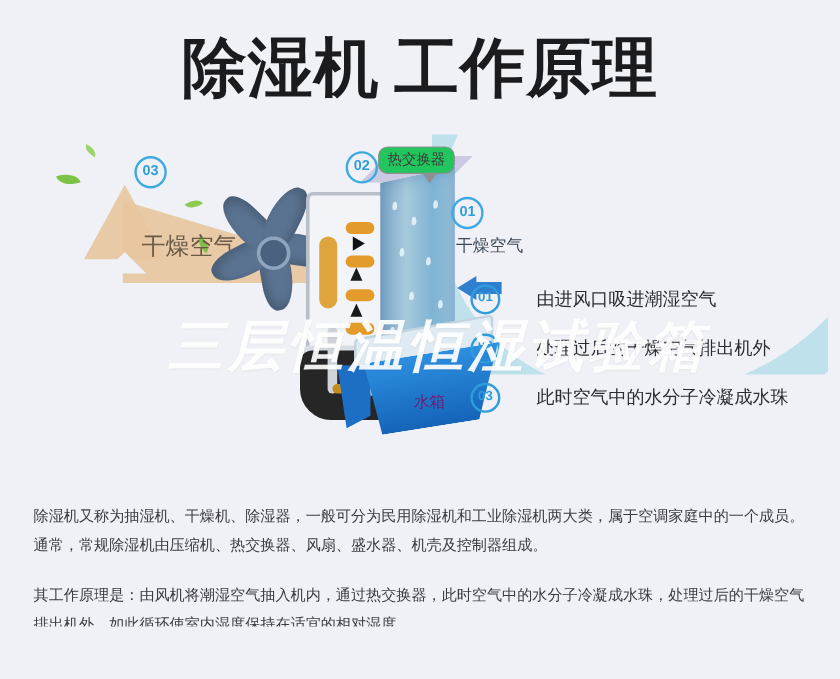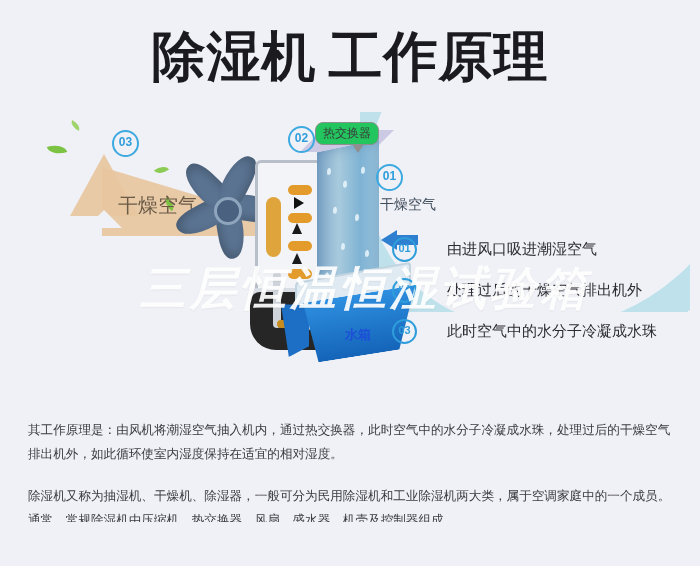--- a/index.html
+++ b/index.html
@@ -149,21 +149,21 @@
     background:linear-gradient(180deg,#2e8fe0 0%,#1464b8 100%);
     clip-path:polygon(0% 0%,100% 0%,86% 100%,14% 100%);
     transform:skewY(-9deg);
   }
   .tank-left{
     position:absolute;left:26px;top:160px;width:28px;height:54px;
     background:#1c6fc4;clip-path:polygon(0% 0%,100% 10%,100% 86%,28% 100%);
     transform:skewY(-9deg);
   }
   .lbl-tank{
-    position:absolute;left:90px;top:184px;font-size:13px;color:#1d4ed8;font-weight:bold;
+    position:absolute;left:90px;top:184px;font-size:13px;color:#701a75;font-weight:normal;
     font-family:"DejaVu Sans","Liberation Sans",sans-serif;
   }
   .condpipe{position:absolute;left:18px;top:130px;width:8px;height:56px;background:#cfd4db;border-radius:4px;}
   .condpipe2{position:absolute;left:22px;top:178px;width:34px;height:8px;background:#c88c1e;border-radius:4px;}
 
   
   .badge{
     position:absolute;width:23px;height:23px;border-radius:50%;
     border:2px solid #3ca9e0;color:#2e9ddb;
     font-size:12px;font-weight:bold;line-height:21px;text-align:center;
@@ -311,17 +311,17 @@
         <div class="step-num">03</div>
         <div class="step-txt">此时空气中的水分子冷凝成水珠</div>
       </div>
     </div>
 
   </div>
 
   <div class="watermark">三层恒温恒湿试验箱</div>
 
   <div class="copy">
+    <p class="para">除湿机又称为抽湿机、干燥机、除湿器，一般可分为民用除湿机和工业除湿机两大类，属于空调家庭中的一个成员。通常，常规除湿机由压缩机、热交换器、风扇、盛水器、机壳及控制器组成。</p>
     <p class="para">其工作原理是：由风机将潮湿空气抽入机内，通过热交换器，此时空气中的水分子冷凝成水珠，处理过后的干燥空气排出机外，如此循环使室内湿度保持在适宜的相对湿度。</p>
-    <p class="para">除湿机又称为抽湿机、干燥机、除湿器，一般可分为民用除湿机和工业除湿机两大类，属于空调家庭中的一个成员。通常，常规除湿机由压缩机、热交换器、风扇、盛水器、机壳及控制器组成。</p>
   </div>
 
 </div>
 
 </body></html>

